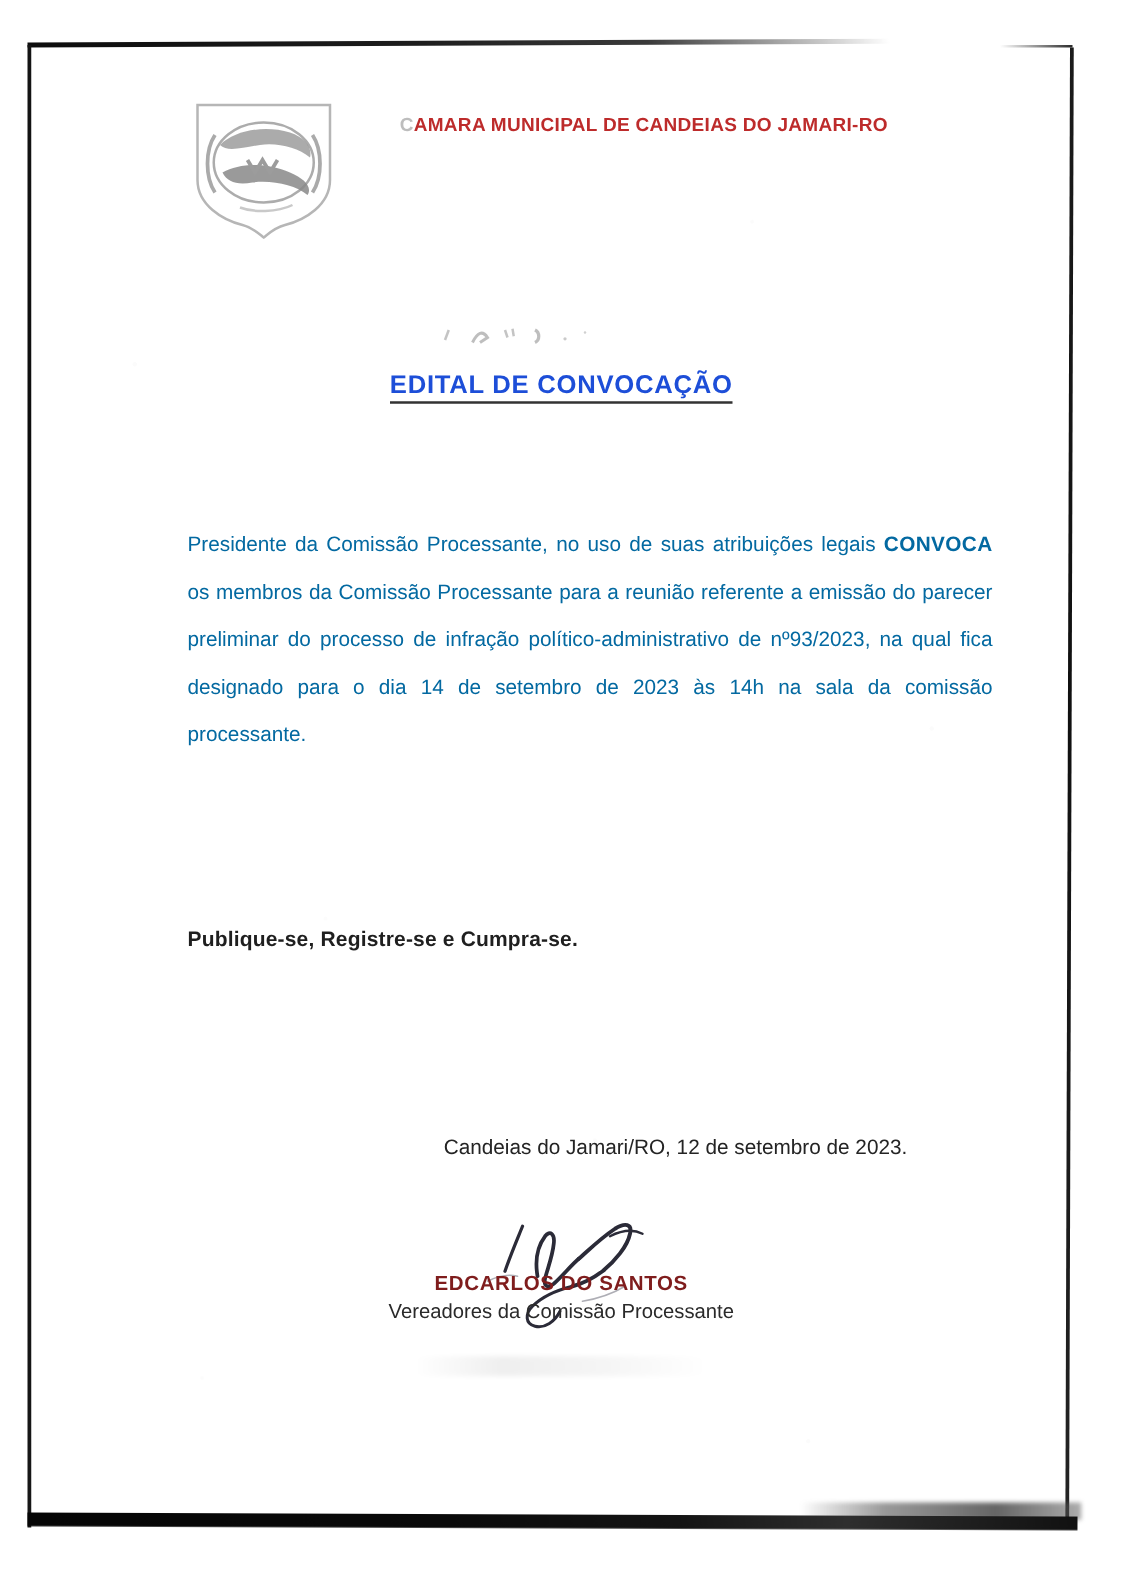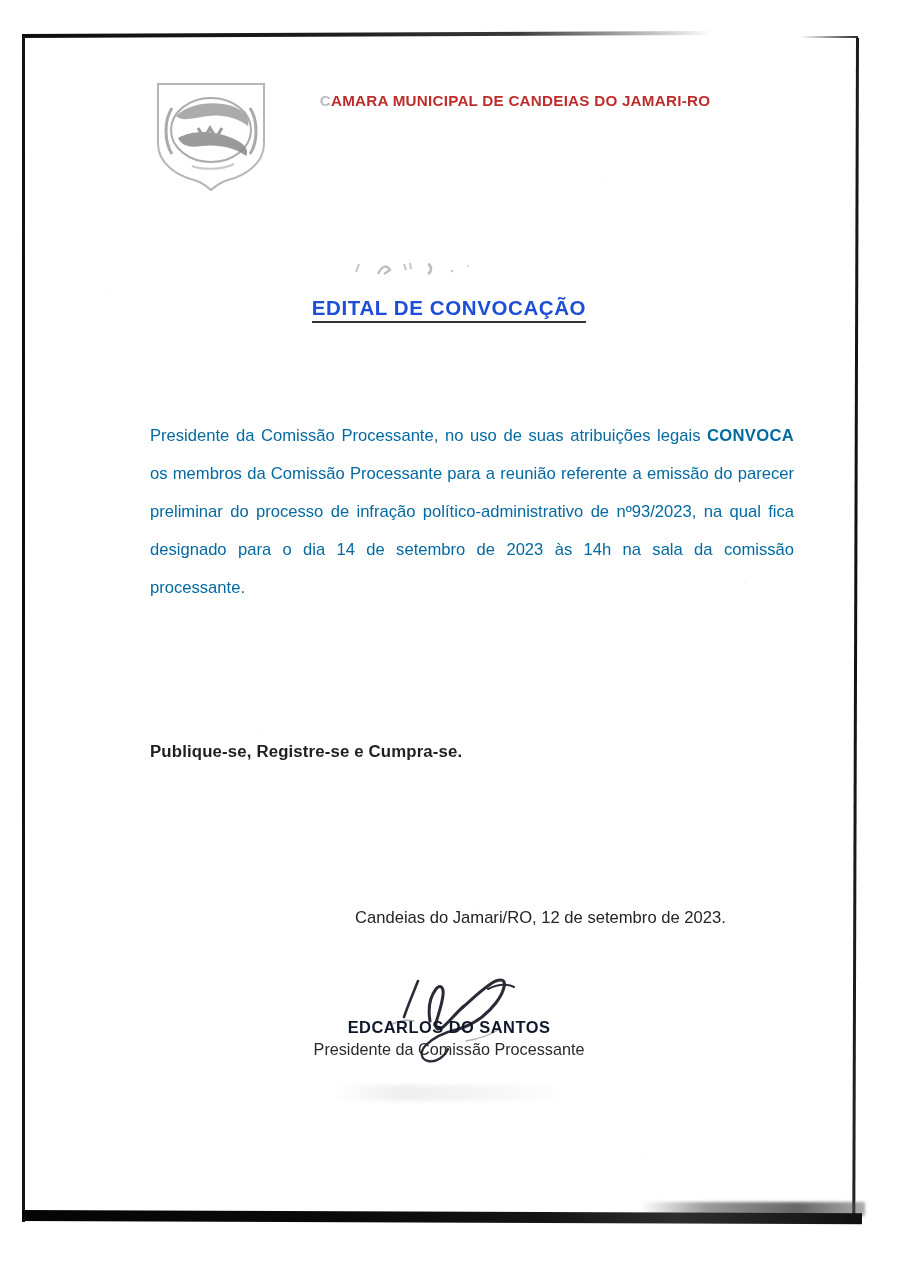--- a/index.html
+++ b/index.html
@@ -206,21 +206,21 @@
     pointer-events: none;
   }
   .sign-name {
     position: absolute;
     left: 0;
     top: 63px;
     width: 898px;
     text-align: center;
     font-size: 16.4px;
     font-weight: bold;
-    color: #0f172a;
+    color: #7f1d1d;
     letter-spacing: .5px;
   }
   .sign-role {
     position: absolute;
     left: 0;
     top: 85px;
     width: 898px;
     text-align: center;
     font-size: 16.2px;
     color: #2a2a2a;
@@ -307,18 +307,18 @@
                    C66 108 74 102 78 94" stroke-width="2.4"></path>
           <path d="M118 34 C126 30 136 28 144 32" stroke-width="2"></path>
         </g>
         <g fill="none" stroke="#6d6d7a" stroke-width="1.3" opacity=".55" stroke-linecap="round">
           <path d="M20 70 C28 66 36 64 44 66"></path>
           <path d="M96 86 C108 84 120 80 130 74"></path>
         </g>
       </svg>
     </div>
     <div class="sign-name">EDCARLOS DO SANTOS</div>
-    <div class="sign-role">Presidente da Comissão Processante</div>
+    <div class="sign-role">Vereadores da Comissão Processante</div>
   </div>
 
   <div class="sign-ghost"></div>
 
 </div>
 
 </body></html>

